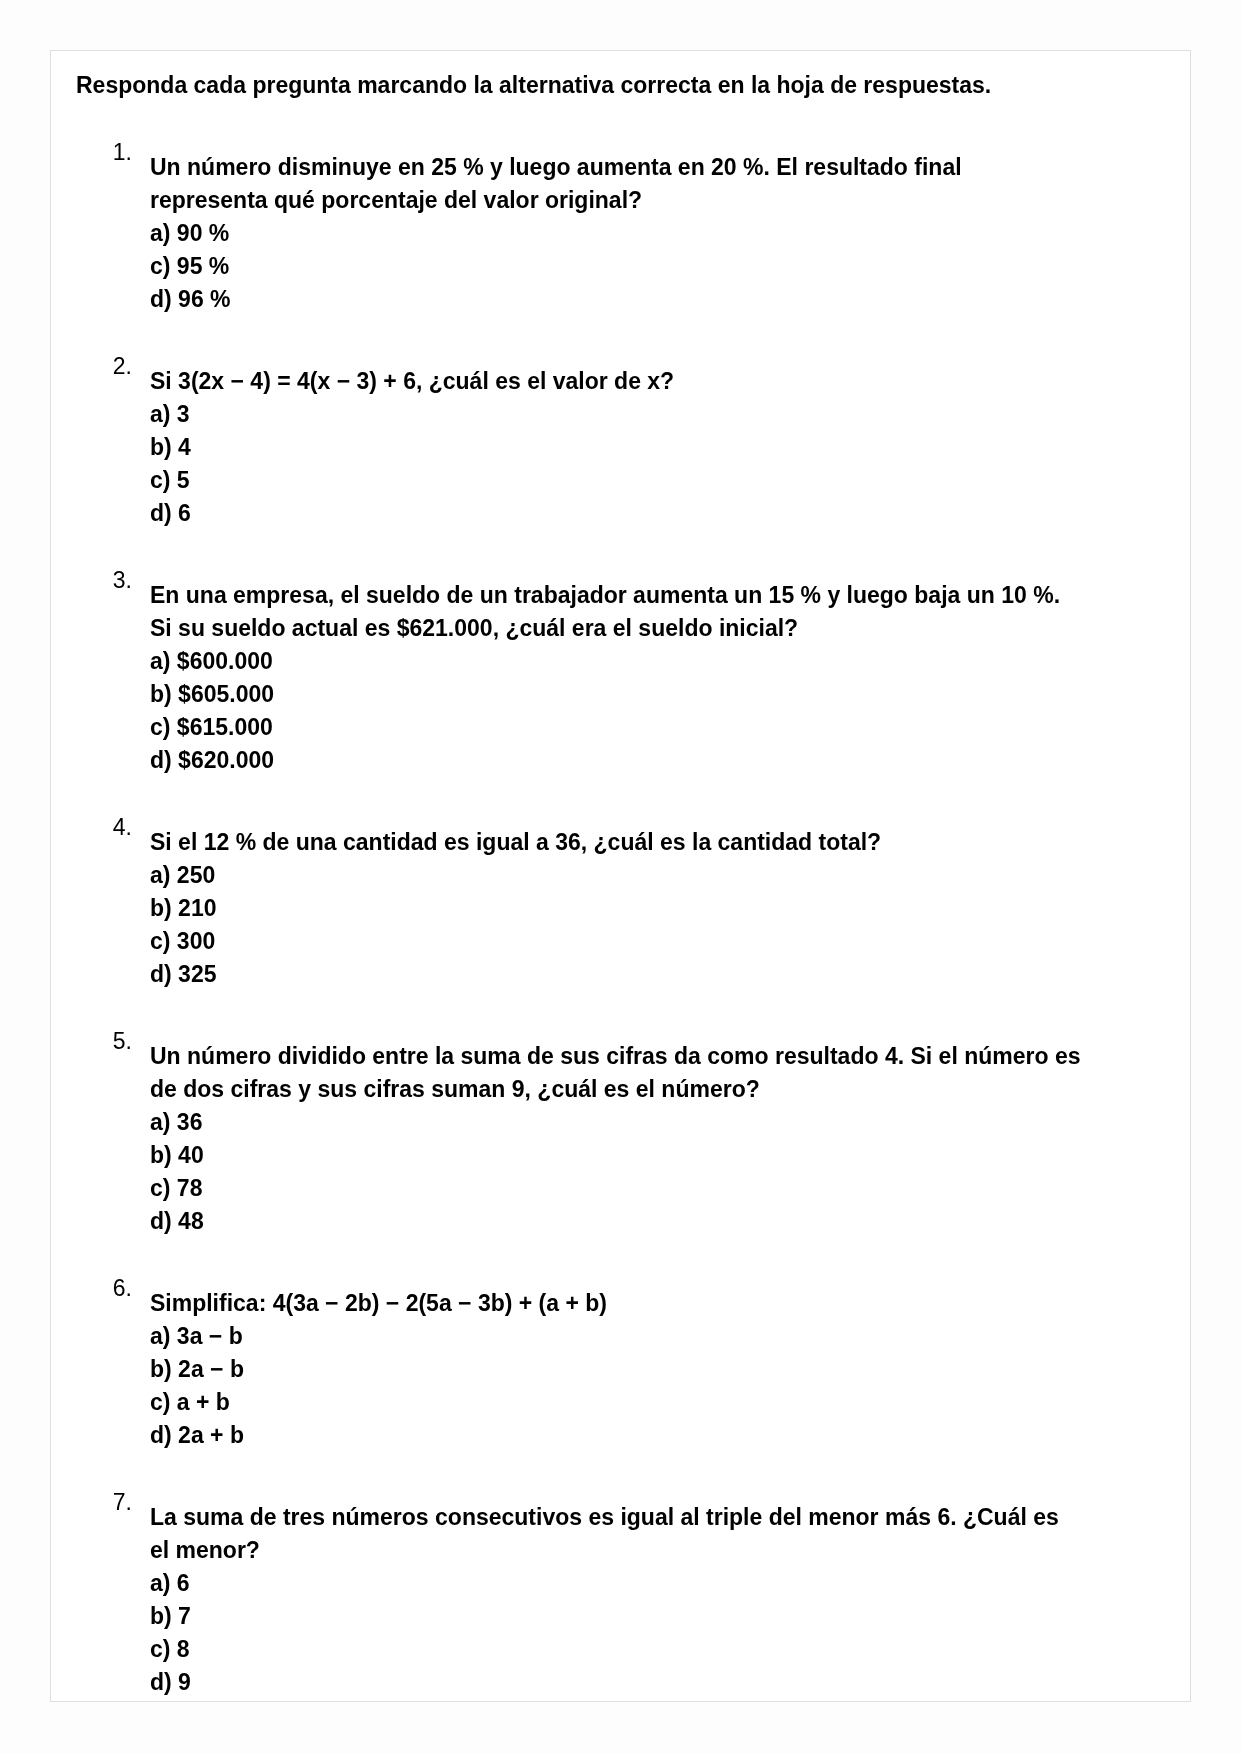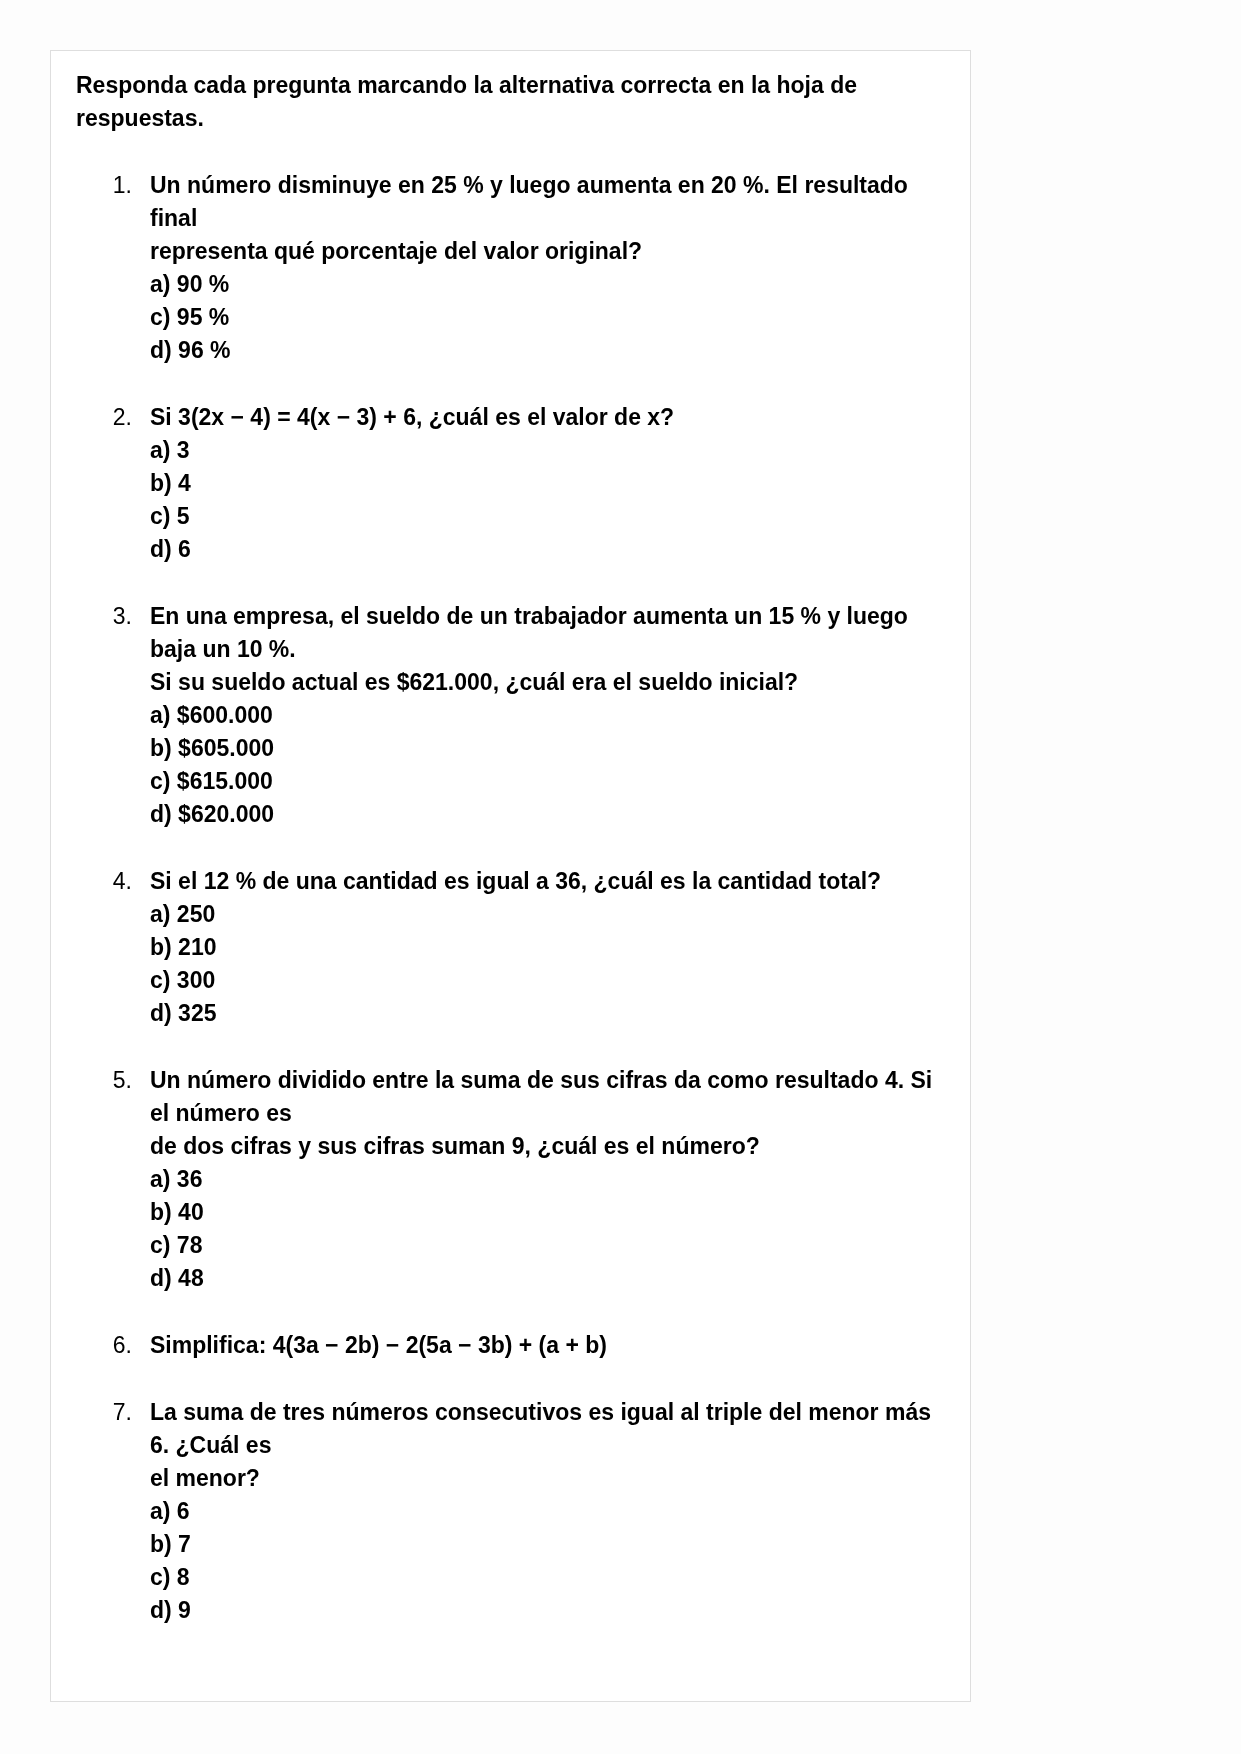--- a/index.html
+++ b/index.html
@@ -12,21 +12,21 @@
   body {
     width: 1241px;
     height: 1754px;
     position: relative;
     overflow: hidden;
   }
   .page {
     position: absolute;
     left: 50px;
     top: 50px;
-    width: 921px;
+    width: 1141px;
     height: 1652px;
     box-sizing: border-box;
     background: #ffffff;
     border: 1px solid #dedede;
     padding: 18px 30px 0 25px;
     overflow: hidden;
   }
   .instructions {
     margin: 0;
     font-size: 23px;
@@ -47,20 +47,21 @@
   }
   .qnum {
     flex: none;
     width: 56px;
     text-align: right;
     font-weight: normal;
   }
   .qbody {
     padding-left: 18px;
     max-width: 1010px;
+    margin-top: 15px;
   }
   .qtext {
     margin: 0;
     font-weight: bold;
     white-space: pre-line;
   }
   ul.options {
     list-style: none;
     margin: 0;
     padding: 0;
@@ -137,20 +138,26 @@
             <li>c) 78</li>
             <li>d) 48</li>
           </ul>
     </div>
   </li>
 
   <li class="question">
     <span class="qnum">6.</span>
     <div class="qbody">
       <p class="qtext">Simplifica: 4(3a − 2b) − 2(5a − 3b) + (a + b)</p>
+      <ul class="options">
+            <li>a) 3a − b</li>
+            <li>b) 2a − b</li>
+            <li>c) a + b</li>
+            <li>d) 2a + b</li>
+          </ul>
     </div>
   </li>
 
   <li class="question">
     <span class="qnum">7.</span>
     <div class="qbody">
       <p class="qtext">La suma de tres números consecutivos es igual al triple del menor más 6. ¿Cuál es
 el menor?</p>
       <ul class="options">
             <li>a) 6</li>

